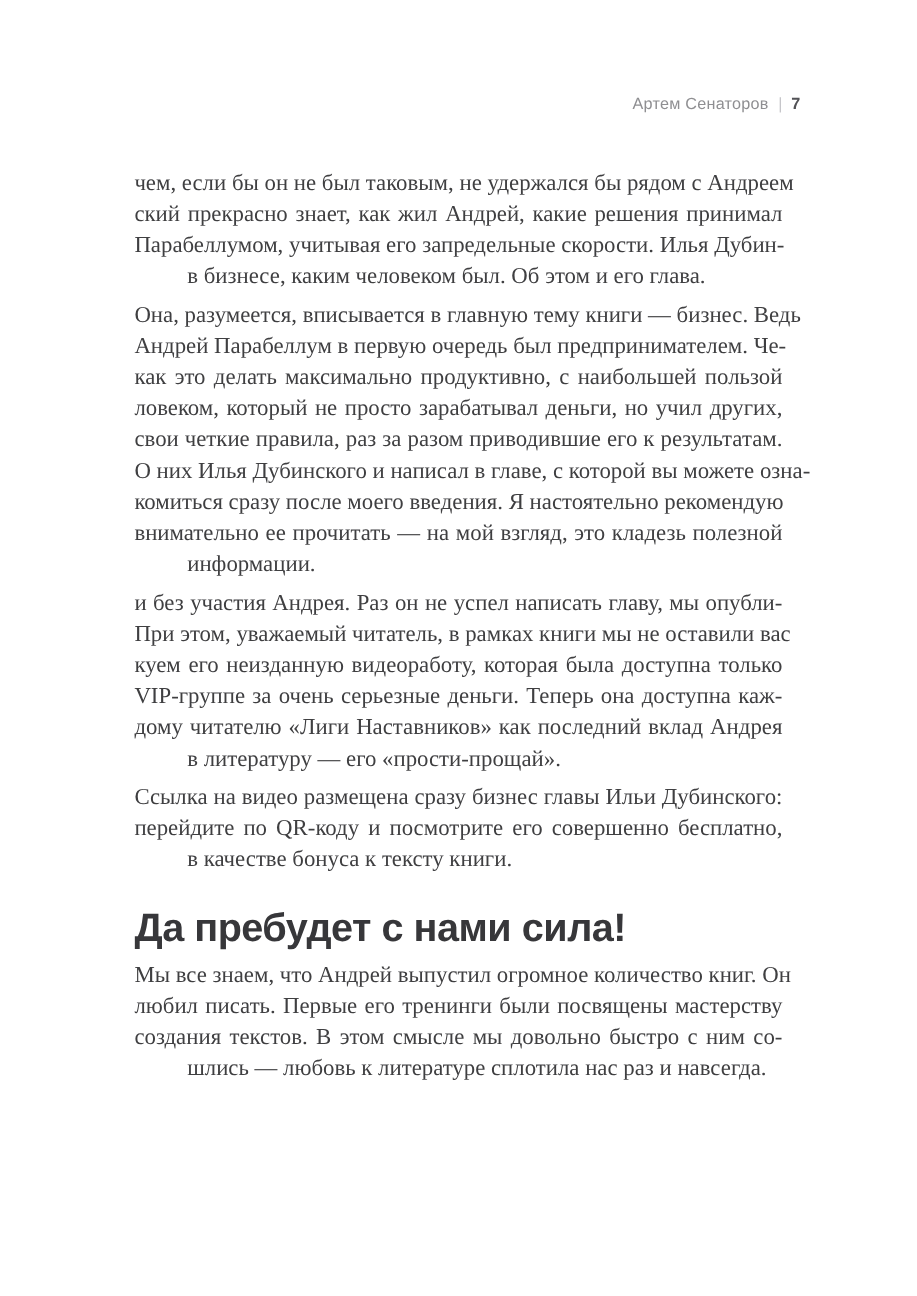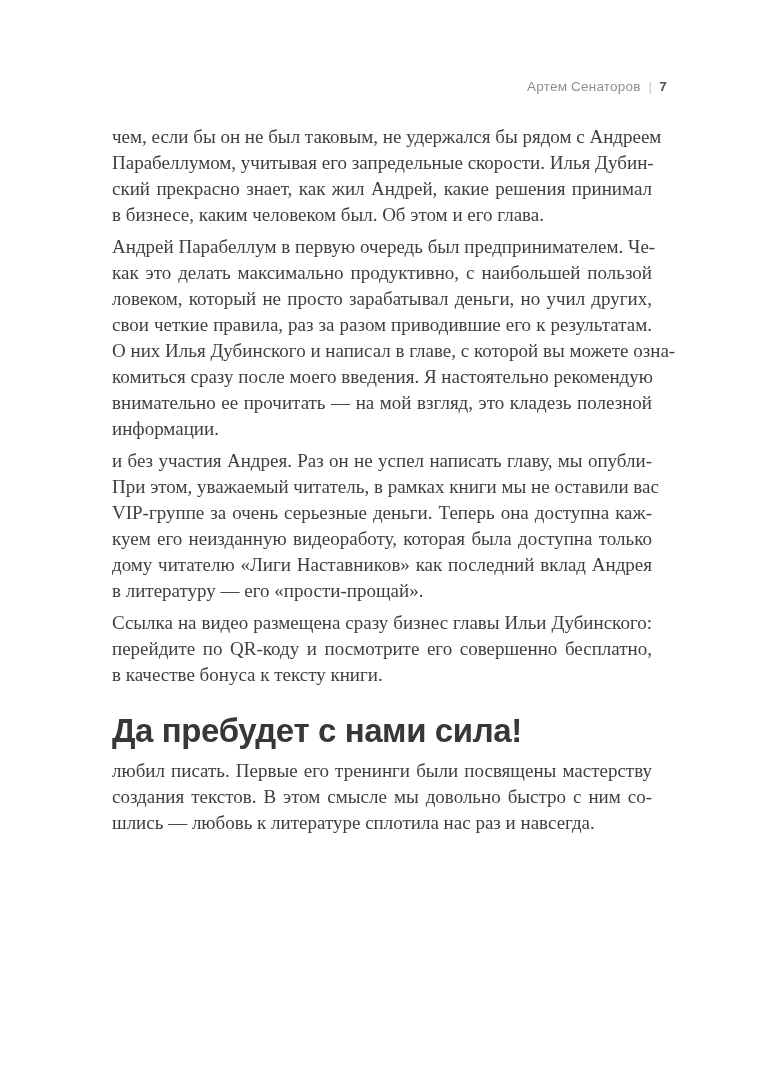--- a/index.html
+++ b/index.html
@@ -37,36 +37,37 @@
     color: var(--separator);
     font-weight: 400;
     margin: 0 7px 0 8px;
   }
   .running-header .pagenum {
     color: var(--page-number);
     font-weight: 700;
   }
   .content {
     position: absolute;
-    top: 124px; left: 112px;
+    top: 140px; left: 112px;
     width: 540px;
   }
   .para {
     font-size: 19px;
     line-height: 26px;
     color: var(--body-text);
     margin-bottom: 6px;
   }
   .pline {
     white-space: nowrap;
     text-align: justify;
     text-align-last: justify;
   }
   .pline.last {
     text-align-last: left;
+    margin-left: 44px;
   }
   .heading {
     font-family: "Liberation Sans", "DejaVu Sans", sans-serif;
     font-weight: 700;
     font-size: 33px;
     line-height: 34px;
     letter-spacing: -0.4px;
     color: var(--heading-text);
     margin: 26px 0 10px 0;
   }
@@ -76,48 +77,50 @@
 
 <div class="page">
 
   <div class="running-header">
     <span>Артем Сенаторов</span><span class="sep">|</span><span class="pagenum">7</span>
   </div>
 
   <div class="content">
       <div class="para">
         <div class="pline">чем, если бы он не был таковым, не удержался бы рядом с Андреем</div>
+        <div class="pline">ский прекрасно знает, как жил Андрей, какие решения принимал</div>
         <div class="pline">Парабеллумом, учитывая его запредельные скорости. Илья Дубин-</div>
-        <div class="pline">ский прекрасно знает, как жил Андрей, какие решения принимал</div>
         <div class="pline last">в бизнесе, каким человеком был. Об этом и его глава.</div>
       </div>
       <div class="para">
+        <div class="pline">Она, разумеется, вписывается в главную тему книги — бизнес. Ведь</div>
         <div class="pline">Андрей Парабеллум в первую очередь был предпринимателем. Че-</div>
         <div class="pline">как это делать максимально продуктивно, с наибольшей пользой</div>
         <div class="pline">ловеком, который не просто зарабатывал деньги, но учил других,</div>
         <div class="pline">свои четкие правила, раз за разом приводившие его к результатам.</div>
         <div class="pline">О них Илья Дубинского и написал в главе, с которой вы можете озна-</div>
         <div class="pline">комиться сразу после моего введения. Я настоятельно рекомендую</div>
         <div class="pline">внимательно ее прочитать — на мой взгляд, это кладезь полезной</div>
         <div class="pline last">информации.</div>
       </div>
       <div class="para">
         <div class="pline">и без участия Андрея. Раз он не успел написать главу, мы опубли-</div>
         <div class="pline">При этом, уважаемый читатель, в рамках книги мы не оставили вас</div>
+        <div class="pline">куем его неизданную видеоработу, которая была доступна только</div>
         <div class="pline">VIP-группе за очень серьезные деньги. Теперь она доступна каж-</div>
-        <div class="pline">куем его неизданную видеоработу, которая была доступна только</div>
         <div class="pline">дому читателю «Лиги Наставников» как последний вклад Андрея</div>
         <div class="pline last">в литературу — его «прости-прощай».</div>
       </div>
       <div class="para">
         <div class="pline">Ссылка на видео размещена сразу бизнес главы Ильи Дубинского:</div>
         <div class="pline">перейдите по QR-коду и посмотрите его совершенно бесплатно,</div>
         <div class="pline last">в качестве бонуса к тексту книги.</div>
       </div>
       <h2 class="heading">Да пребудет с нами сила!</h2>
       <div class="para">
+        <div class="pline">Мы все знаем, что Андрей выпустил огромное количество книг. Он</div>
         <div class="pline">любил писать. Первые его тренинги были посвящены мастерству</div>
         <div class="pline">создания текстов. В этом смысле мы довольно быстро с ним со-</div>
         <div class="pline last">шлись — любовь к литературе сплотила нас раз и навсегда.</div>
       </div>
     </div>
 
 </div>
 
 </body></html>

